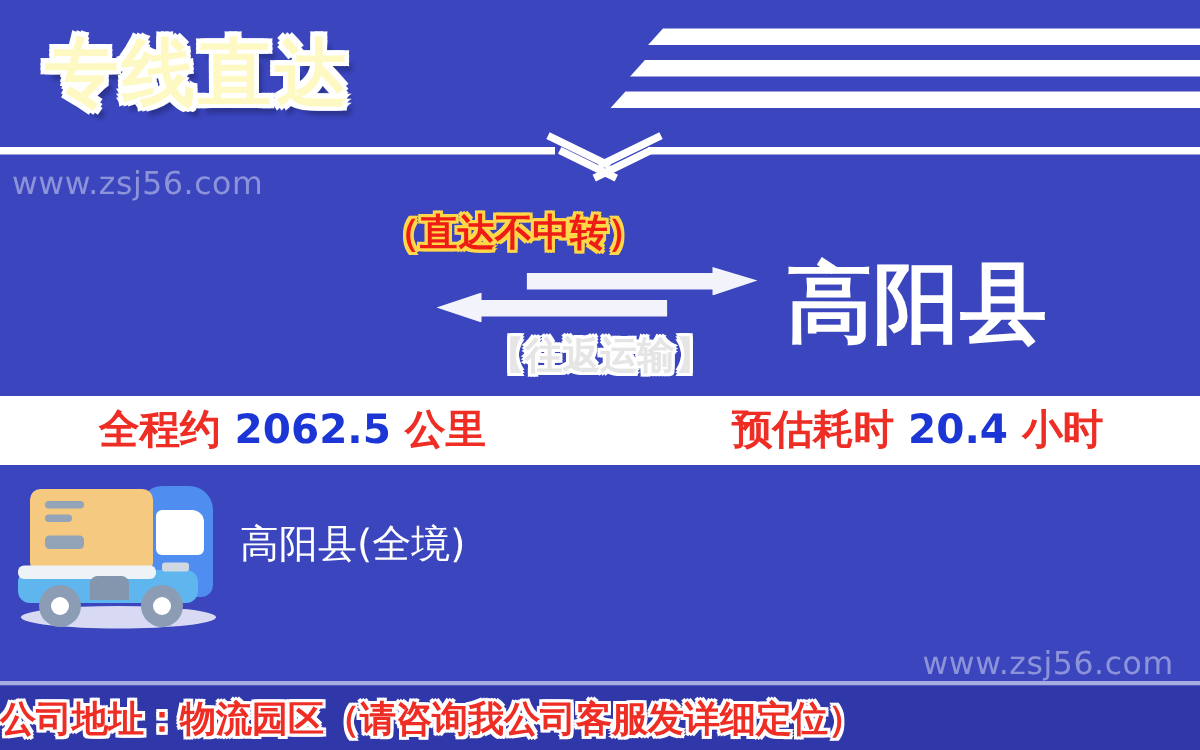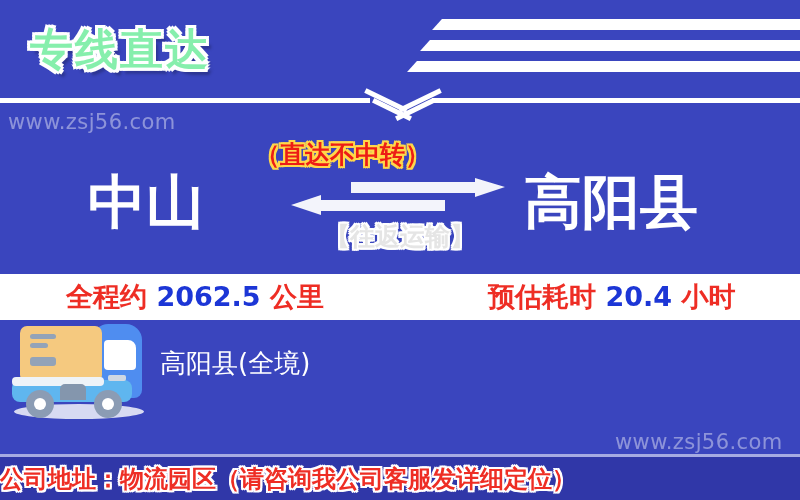--- a/index.html
+++ b/index.html
@@ -41,22 +41,22 @@
     transform-origin:center;
   }
   .chev .c1 { left:0px;  top:10px; width:46px; transform:rotate(26deg); }
   .chev .c2 { left:34px; top:10px; width:46px; transform:rotate(-26deg); }
   .chev .c3 { left:8px;  top:19px; width:42px; transform:rotate(26deg); }
   .chev .c4 { left:31px; top:19px; width:42px; transform:rotate(-26deg); }
 
   
   #title {
     position:absolute; left:30px; top:6px;
-    font-size:43px; font-weight:bold; line-height:86px;
-    color:#86efac; letter-spacing:2px;
+    font-size:49px; font-weight:bold; line-height:86px;
+    color:#fef9c3; letter-spacing:2px;
     text-shadow:
       -3px -3px 0 #fff, 3px -3px 0 #fff, -3px 3px 0 #fff, 3px 3px 0 #fff,
       -3px 0 0 #fff, 3px 0 0 #fff, 0 -3px 0 #fff, 0 3px 0 #fff,
       5px 6px 3px rgba(0,0,0,.25);
     white-space:nowrap;
   }
 
   
   .watermark {
     position:absolute;
@@ -107,21 +107,20 @@
     position:absolute; left:8px; top:17px; width:154px; height:20px;
     background:#f3f4fb;
     clip-path:polygon(30px 0, 30px 5px, 154px 5px, 154px 16px, 30px 16px, 30px 20px, 0 10px);
     filter:drop-shadow(2px 2px 2px rgba(0,0,0,.28));
   }
 
   
   #info-band {
     position:absolute; left:0; top:264px; width:800px; height:46px;
     background:#ffffff;
-    margin-top:10px;
   }
   .info-line { position:absolute; top:6px; font-size:27px; font-weight:bold;
                white-space:nowrap; line-height:34px; }
   #info-distance { left:66px; }
   #info-duration { left:488px; }
   .label-red  { color:#ee2d24; }
   .value-blue { color:#1c36d6; font-family:"DejaVu Sans","Liberation Sans",sans-serif; }
 
   
   #truck { position:absolute; left:8px; top:318px; width:142px; height:102px; }
@@ -191,21 +190,20 @@
   <div class="chev">
     <span class="c1"></span>
       <span class="c2"></span>
     <span class="c3"></span>
       <span class="c4"></span>
   </div>
 
   <div class="watermark" id="wm-topleft">www.zsj56.com</div>
   <div class="watermark" id="wm-bottomright">www.zsj56.com</div>
 
-  <div class="city" id="city-origin">中山</div>
   <div class="city" id="city-dest">高阳县</div>
 
   <div id="badge-direct">（直达不中转）</div>
   <div id="badge-roundtrip">【往返运输】</div>
 
   <div id="arrows">
     <div id="arrow-right"></div>
     <div id="arrow-left"></div>
   </div>
 

